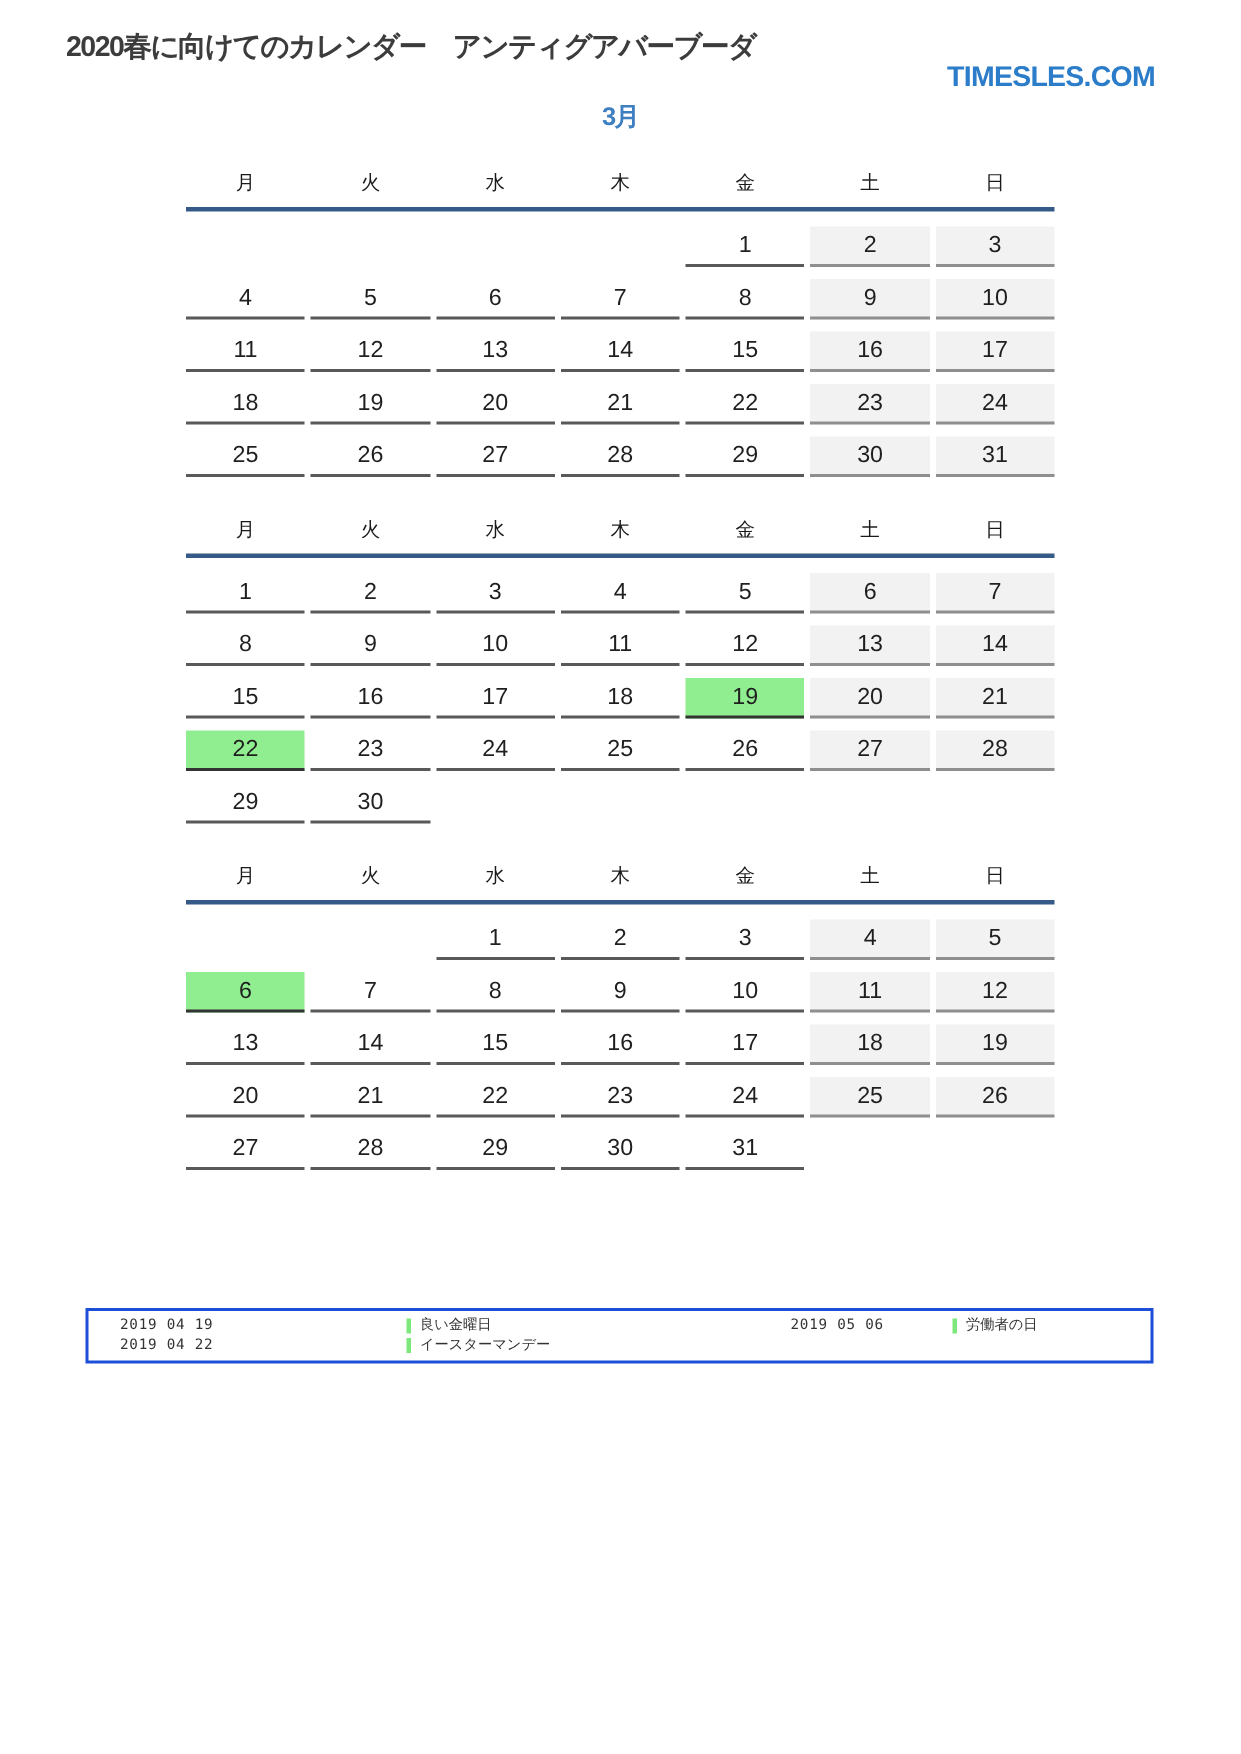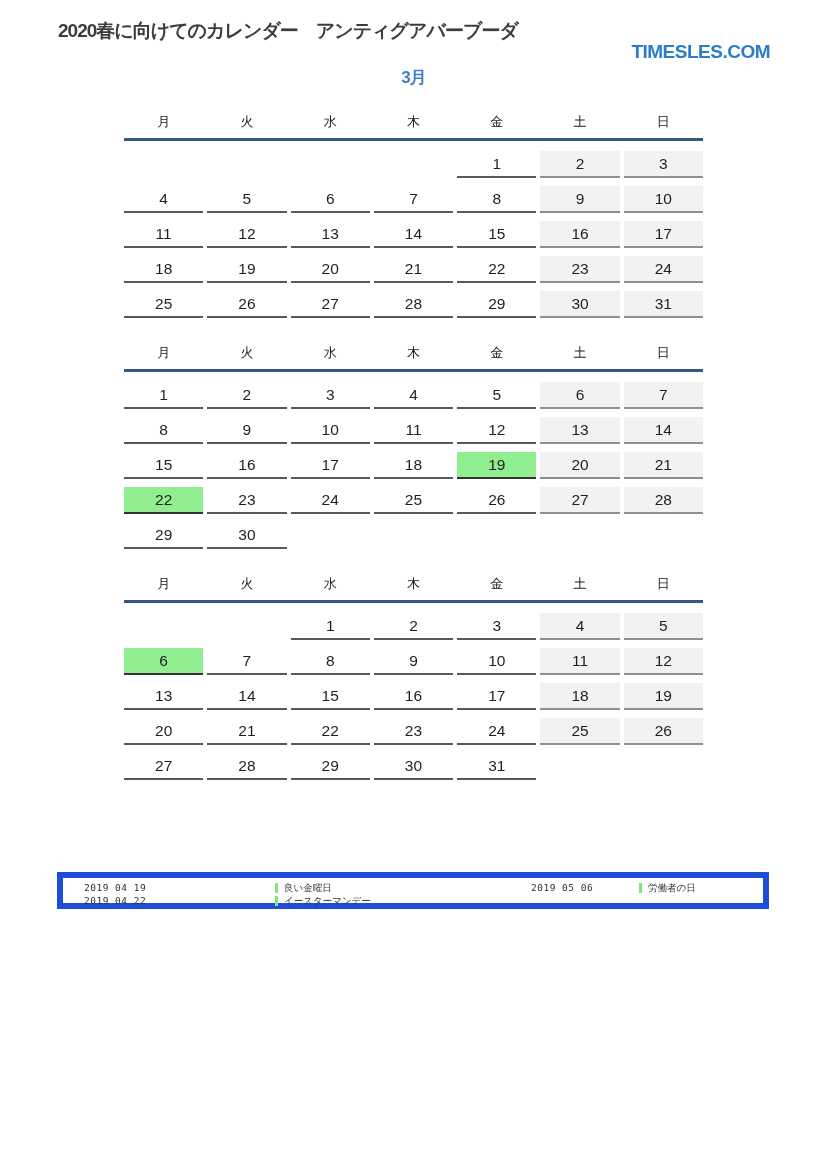--- a/index.html
+++ b/index.html
@@ -2,21 +2,21 @@
 <html style="--month-title-blue: #3e7fc1; --header-rule-blue: #355a87; --holiday-green: #90ee90; --legend-bar-green: #7ce87c; --weekend-gray: #f2f2f2; --site-blue: #2b7dc9;"><head>
 <meta charset="utf-8">
 <style>
   html,body { margin:0; padding:0; background:#ffffff; }
   .page {
     position:relative; width:827px; height:1169px; background:#fff;
     font-family:"Liberation Sans","DejaVu Sans",sans-serif; color:#1f1f1f;
     margin:0 auto; overflow:hidden;
   }
   
-  .header { position:absolute; top:18px; left:58px; right:57px;
+  .header { position:absolute; top:18px; left:44px; right:57px;
     display:flex; justify-content:space-between; align-items:flex-start; }
   .page-title { margin:0; font-size:19px; font-weight:600; color:#3c3c3c;
     letter-spacing:-1px; font-stretch:condensed; }
   .site-logo { font-size:19px; font-weight:600; letter-spacing:-0.5px;
     color:var(--site-blue,#2b7dc9); text-decoration:none; margin-top:23px; cursor:pointer; }
   
   .months { position:absolute; top:66px; left:124px; width:579px; }
   .month { margin-bottom:26px; }
   .month-title { margin:0 0 24px 0; text-align:center; font-size:17px; font-weight:700;
     color:var(--month-title-blue,#3e7fc1); letter-spacing:-1px; }
@@ -25,21 +25,21 @@
     font-size:13px; text-align:center; color:#1a1a1a; }
   .grid { display:grid; grid-template-columns:repeat(7,1fr); column-gap:4px; row-gap:8px;
     padding-top:10px; }
   .cell { height:25px; line-height:25px; text-align:center; font-size:15.5px;
     border-bottom:2px solid #595959; color:#1f1f1f; }
   .cell.empty { border-bottom:none; background:none; }
   .cell.weekend { background:var(--weekend-gray,#f2f2f2); border-bottom-color:#8f8f8f; }
   .cell.holiday { background:var(--holiday-green,#90ee90); border-bottom-color:#333333; }
   
   .legend-box { position:absolute; left:57px; top:872px; width:712px; height:37px;
-    border:6px solid #1d4ed8; box-sizing:border-box; font-size:9.5px; color:#333; }
+    border:2px solid #1d4ed8; box-sizing:border-box; font-size:9.5px; color:#333; }
   .lg-col { position:absolute; top:3px; line-height:13px; white-space:nowrap; }
   .lg-dates { font-family:"DejaVu Sans Mono","Liberation Mono",monospace; letter-spacing:0.5px; }
   .lg-col-0 { left:21px; }
   .lg-col-1 { left:212px; }
   .lg-col-2 { left:468px; }
   .lg-col-3 { left:576px; }
   .lg-line { display:flex; align-items:center; height:13px; }
   .lg-bar { display:inline-block; width:3px; height:10px; margin-right:6px;
     background:var(--legend-bar-green,#7ce87c); }
 </style>

